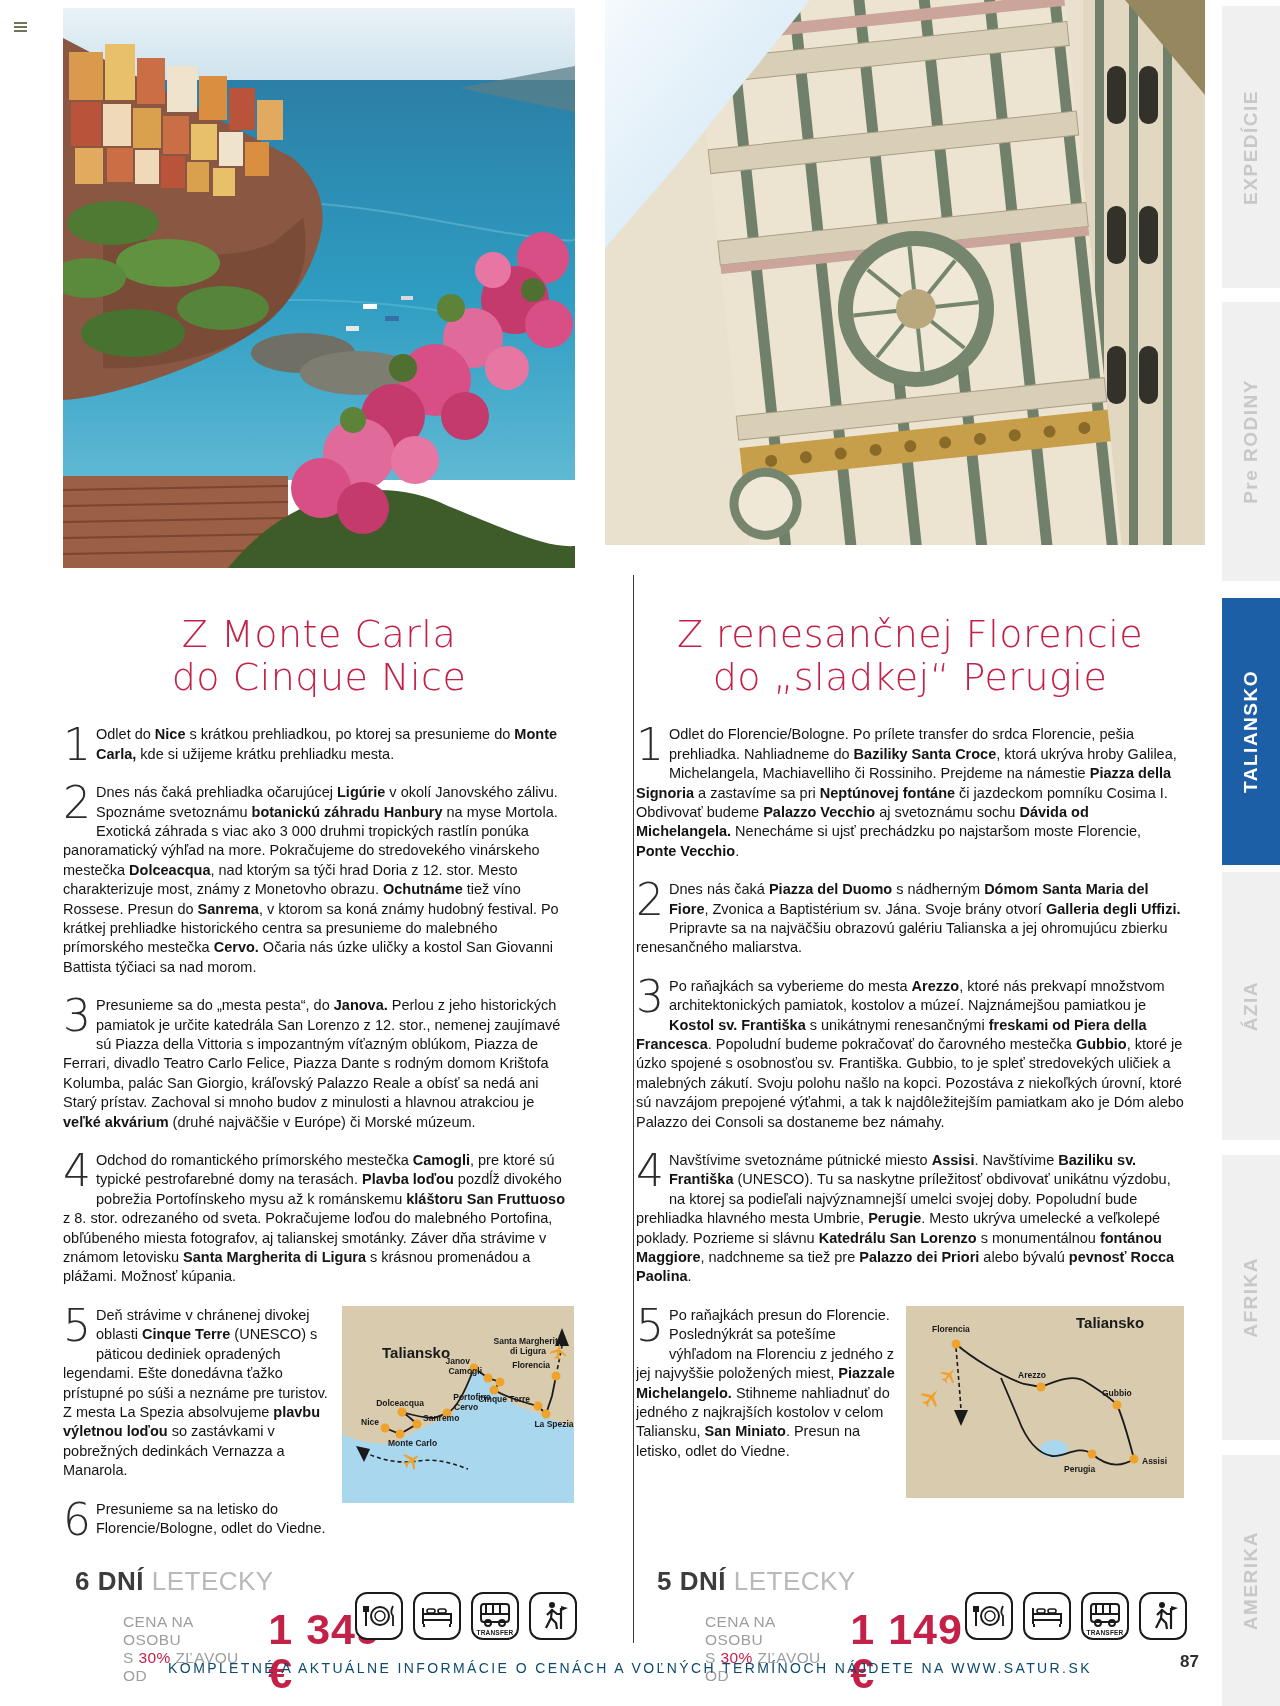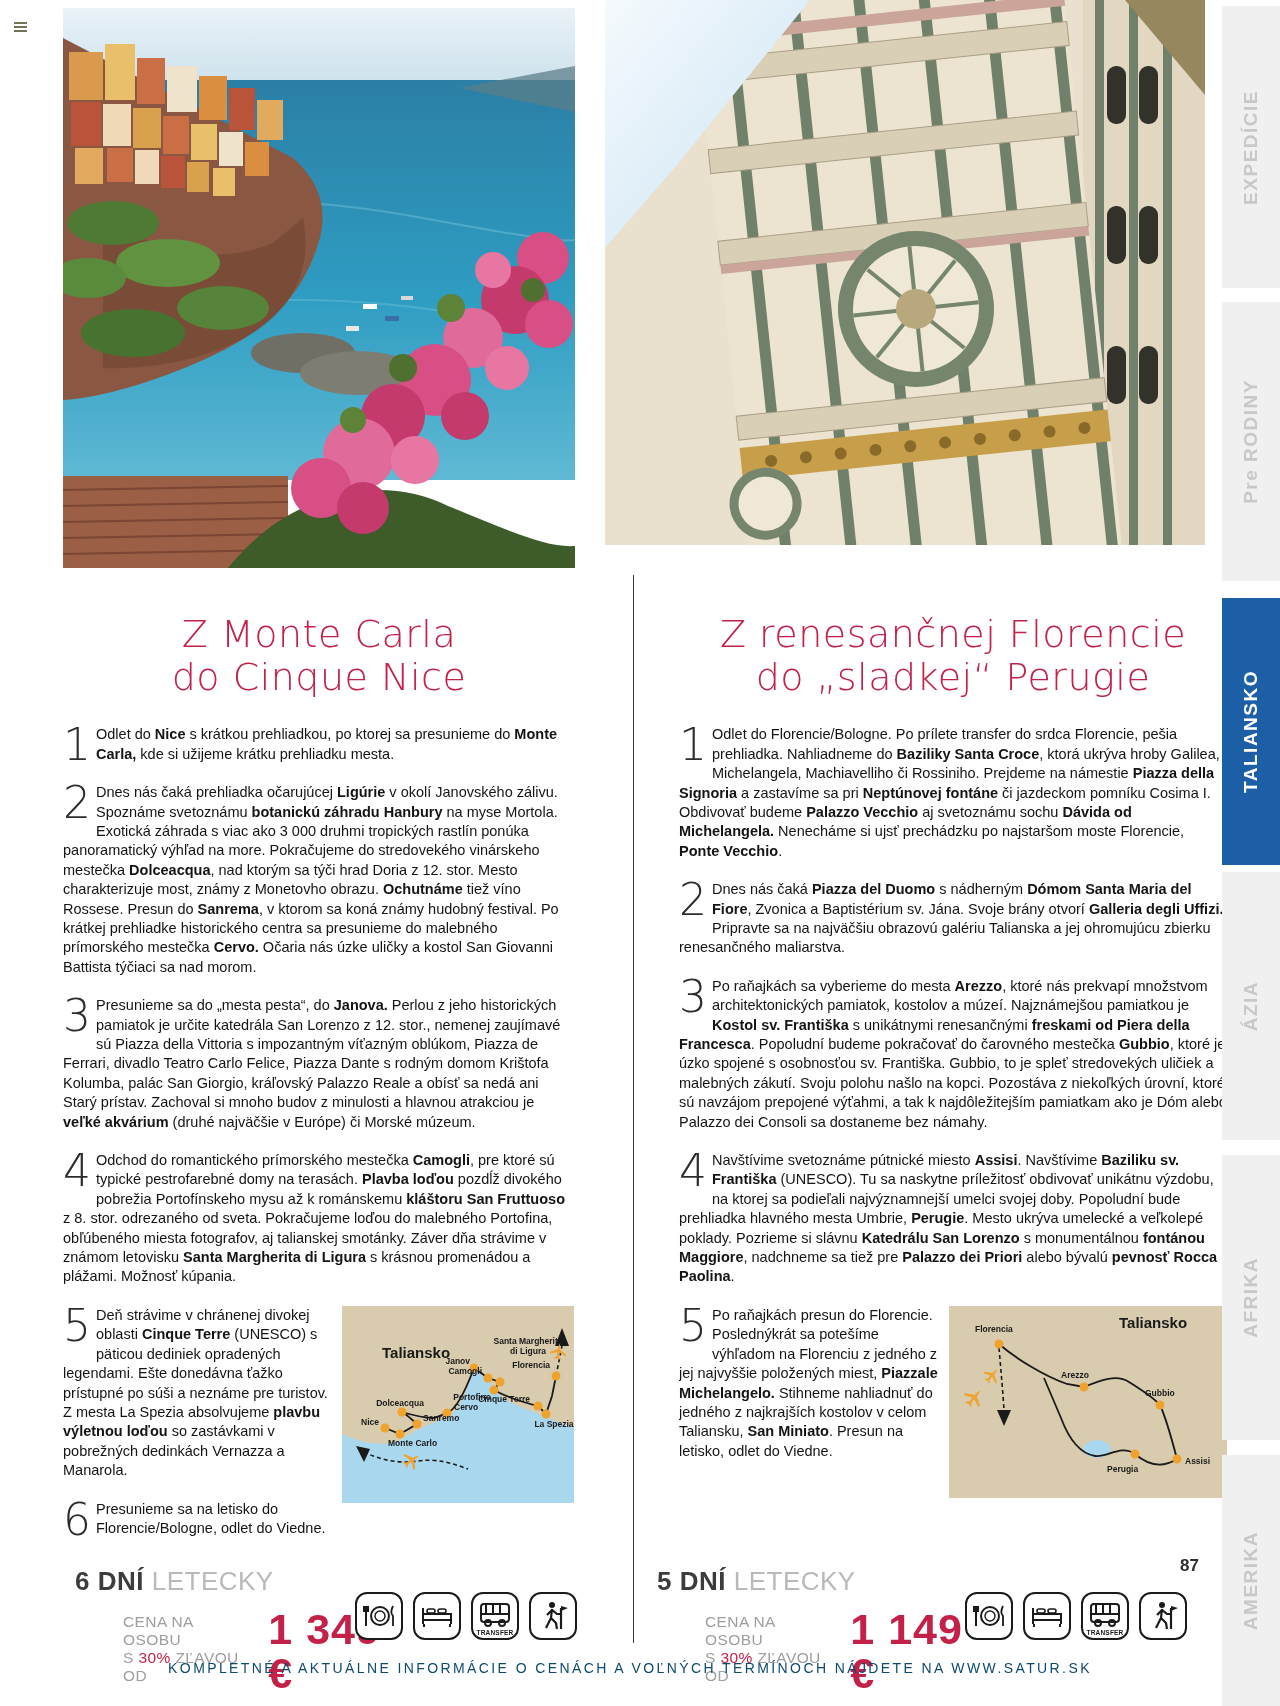--- a/index.html
+++ b/index.html
@@ -15,21 +15,21 @@
   .photo svg{display:block;width:100%;height:100%;}
   .photo-left{left:63px;top:8px;width:512px;height:560px;}
   .photo-right{left:605px;top:0;width:600px;height:545px;}
 
   
   .divider{position:absolute;left:633px;top:575px;width:1px;height:1068px;background:#3a3a3a;}
 
   
   .col{position:absolute;top:580px;height:988px;overflow:hidden;}
   .col-left{left:63px;width:512px;}
-  .col-right{left:679px;width:548px;}
+  .col-right{left:636px;width:548px;}
 
   .tour-title{font-family:"DejaVu Sans",sans-serif;font-weight:200;color:#c32148;
               font-size:38px;line-height:1.13;text-align:center;padding-top:8px;margin-bottom:26px;letter-spacing:.5px;}
 
   .day{font-size:14.5px;line-height:19.4px;margin-bottom:19px;overflow:visible;}
   .day b{font-weight:700;}
   .num{float:left;width:33px;font-family:"DejaVu Sans",sans-serif;font-weight:200;
        font-size:44px;line-height:40px;color:#2c2c2c;}
   .map-spacer{float:right;width:1px;height:36px;}
   .map{float:right;margin:0 0 8px 14px;background:#d8cbae;}
@@ -63,21 +63,21 @@
   
   .tab{position:absolute;left:1222px;width:58px;background:#f0f0f0;display:flex;align-items:center;justify-content:center;}
   .tab span{writing-mode:vertical-rl;transform:rotate(180deg);font-size:19px;font-weight:700;
             letter-spacing:1.5px;color:#c8c8c8;white-space:nowrap;}
   .tab-active{background:#1c5fa7;}
   .tab-active span{color:#fff;}
 
   
   .footer{position:absolute;left:90px;top:1660px;width:1080px;text-align:center;
           font-size:14px;letter-spacing:2.4px;color:#0c4a6e;}
-  .pagenum{position:absolute;left:1180px;top:1556px;font-size:17px;font-weight:700;color:#2e2e2e;}
+  .pagenum{position:absolute;left:1180px;top:1652px;font-size:17px;font-weight:700;color:#2e2e2e;}
 </style>
 </head>
 <body>
 
 <div id="page">
 
   <div class="menu">
       <i></i>
       <i></i>
       <i></i>

